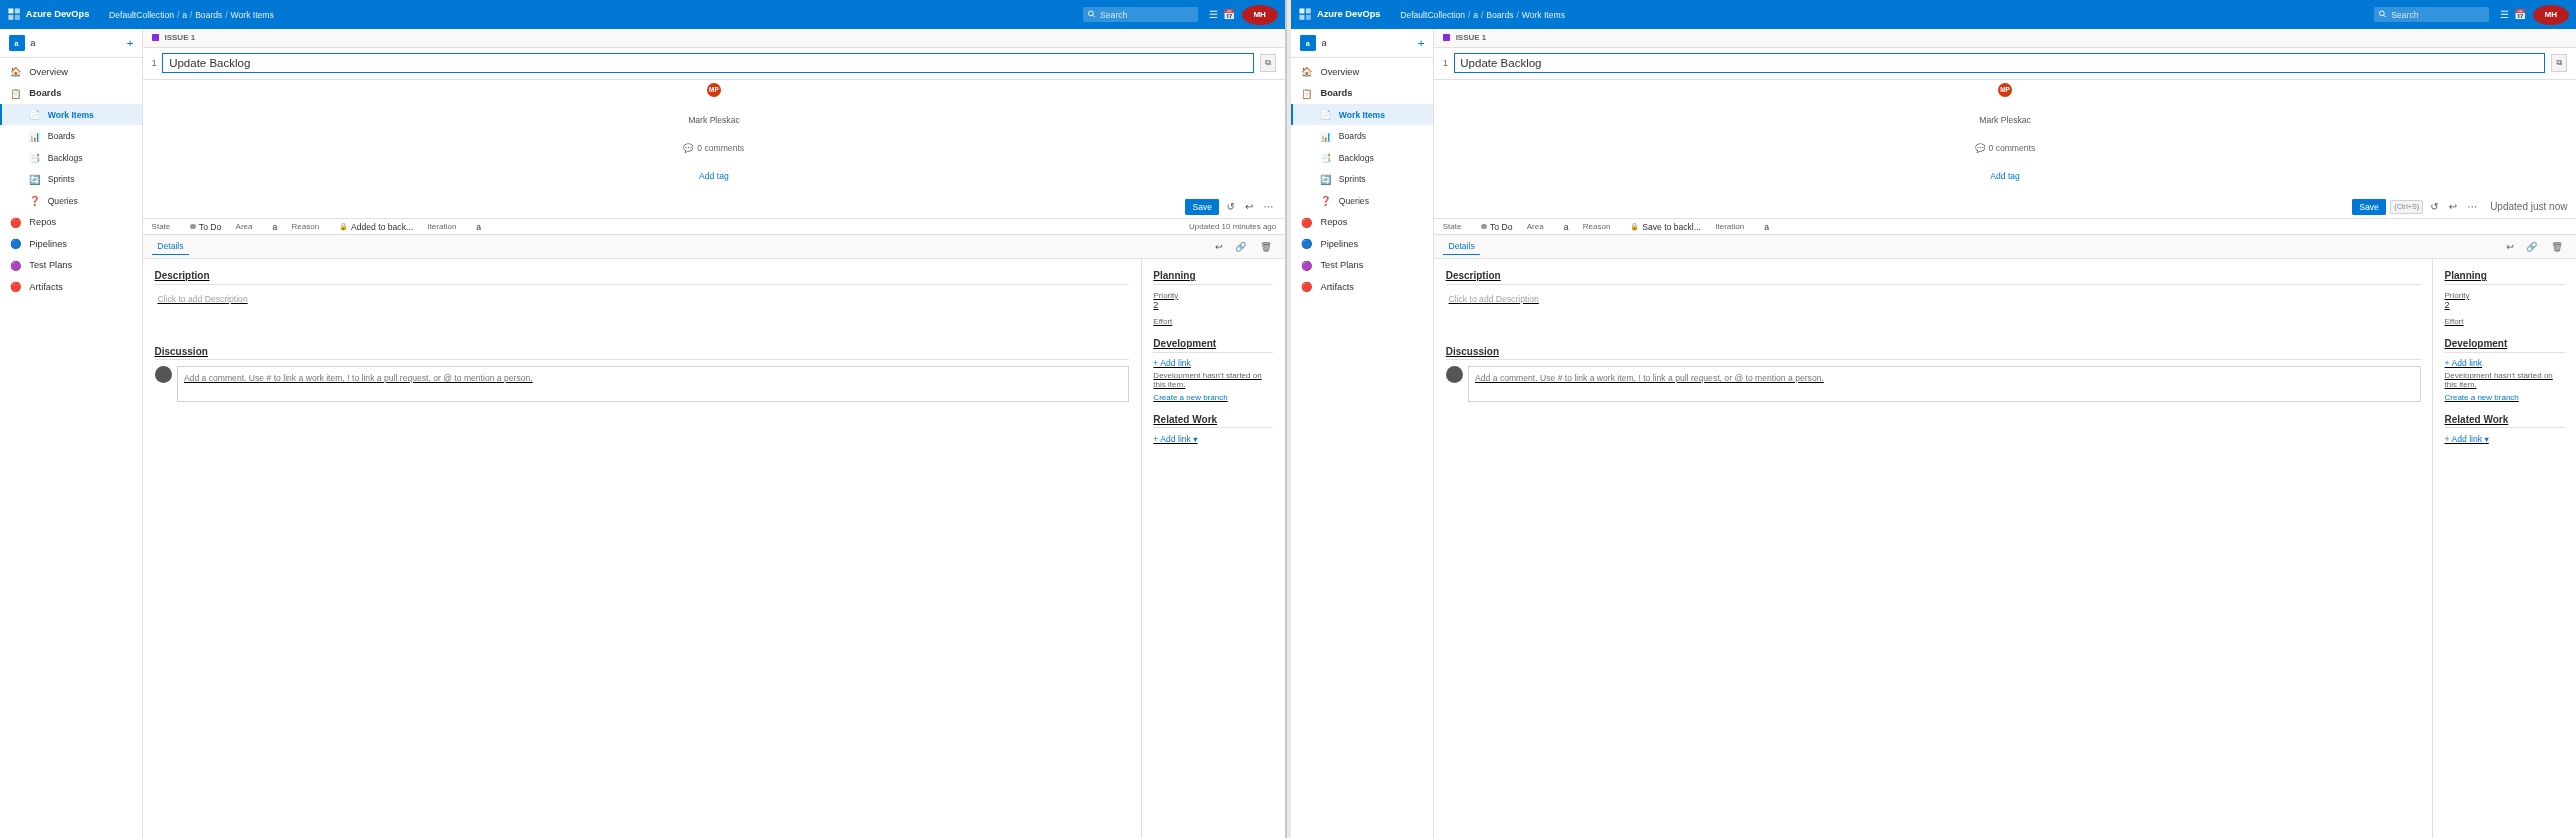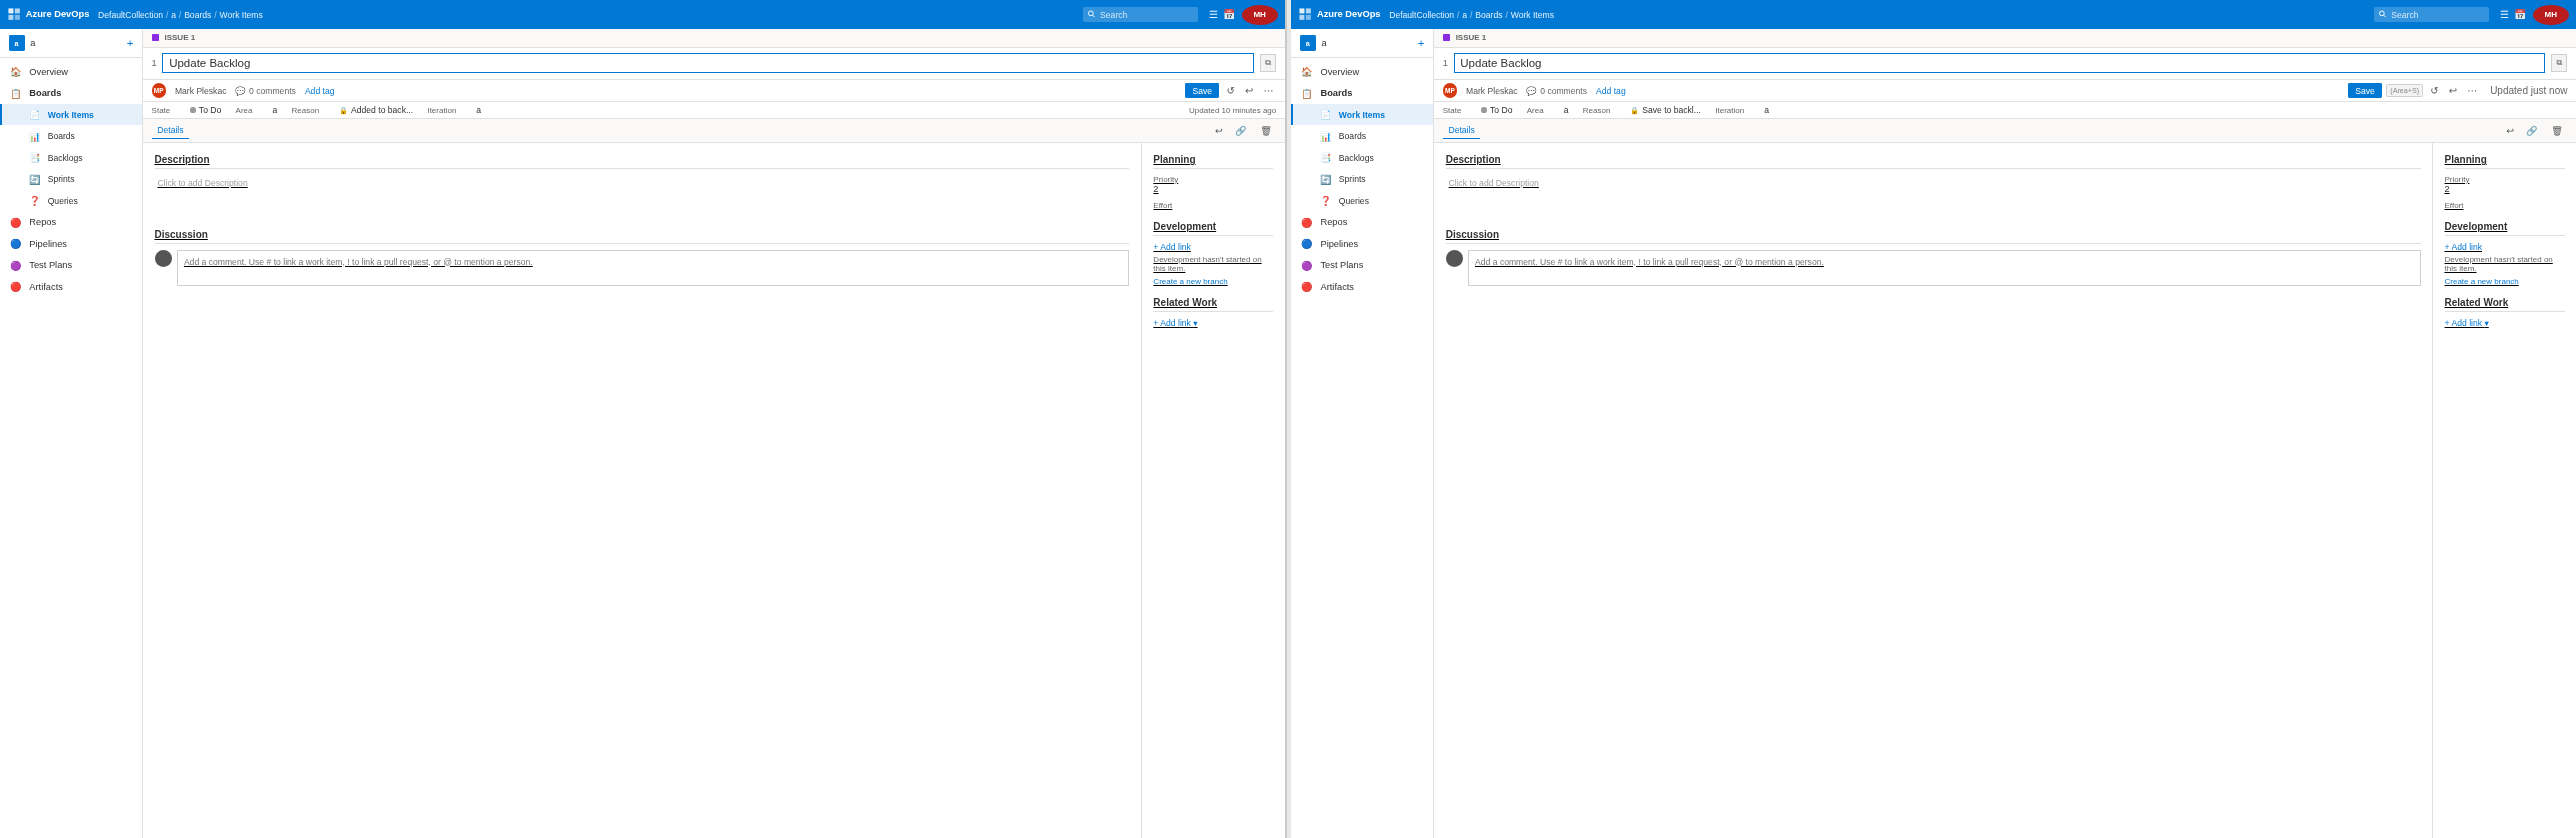--- a/index.html
+++ b/index.html
@@ -34,21 +34,21 @@
     .topbar-logo svg {
       width: 14.3px;
       height: 14.3px;
     }
     .topbar-breadcrumb {
       display: flex;
       align-items: flex-end;
       gap: 2.9px;
       color: #fff;
       font-size: 8.6px;
-      margin-left: 3px;
+      margin-left: 14px;
     }
     .topbar-breadcrumb span {
       opacity: 0.9;
     }
     .topbar-breadcrumb .sep {
       opacity: 0.6;
     }
     .topbar-search {
       margin-left: auto;
       display: flex;
@@ -224,24 +224,25 @@
       background: #f3f3f3;
       border: 0.7px solid #d0d0d0;
       cursor: pointer;
       font-size: 8px;
       color: #555;
     }
     .workitem-meta-row {
       display: flex;
       align-items: center;
       padding: 2.9px 8.6px;
-      gap: 9px;
+      gap: 18px;
       border-bottom: 0.7px solid #e0e0e0;
       font-size: 8.6px;
       color: #555;
+      flex-direction: column;
     }
     .meta-avatar {
       width: 14.3px;
       height: 14.3px;
       border-radius: 50%;
       background: #d4380d;
       color: #fff;
       display: flex;
       align-items: center;
       justify-content: center;
@@ -818,21 +819,21 @@
             <span>Mark Pleskac</span>
             <span class="meta-comment">
               <span>💬</span>
               <span>0 comments</span>
             </span>
             <span class="meta-tag">Add tag</span>
             <div class="meta-actions">
               <button class="btn-save">
                 <span>Save</span>
               </button>
-              <span class="ctrl-s-hint">(Area+S)</span>
+              <span class="ctrl-s-hint">(Ctrl+S)</span>
               <button class="btn-icon">↺</button>
               <button class="btn-icon">↩</button>
               <button class="btn-icon">⋯</button>
               <span style="font-size:10px;color:#666;margin-left:5.7px;">Updated just now</span>
             </div>
           </div>
 
           <div class="workitem-fields">
             <div class="field-group">
               <span class="field-label">State</span>

